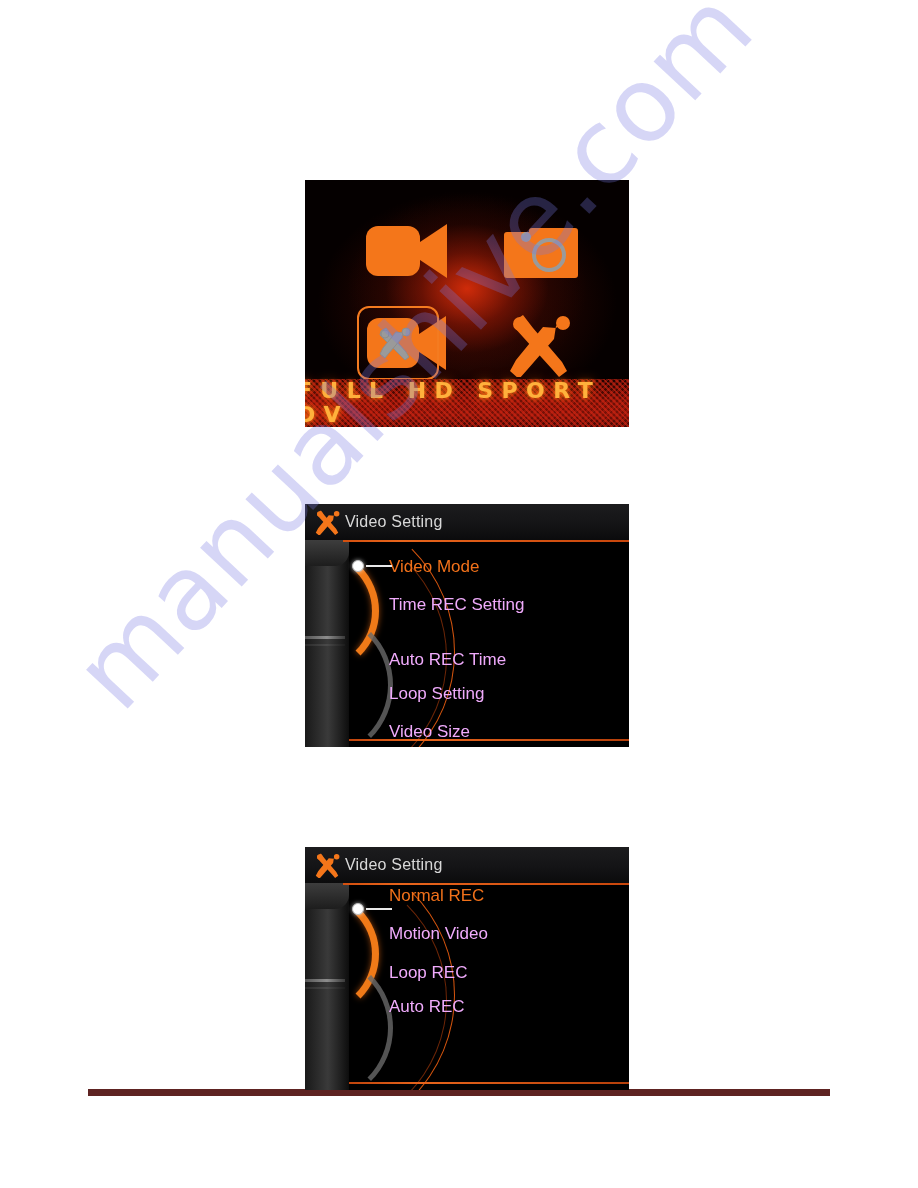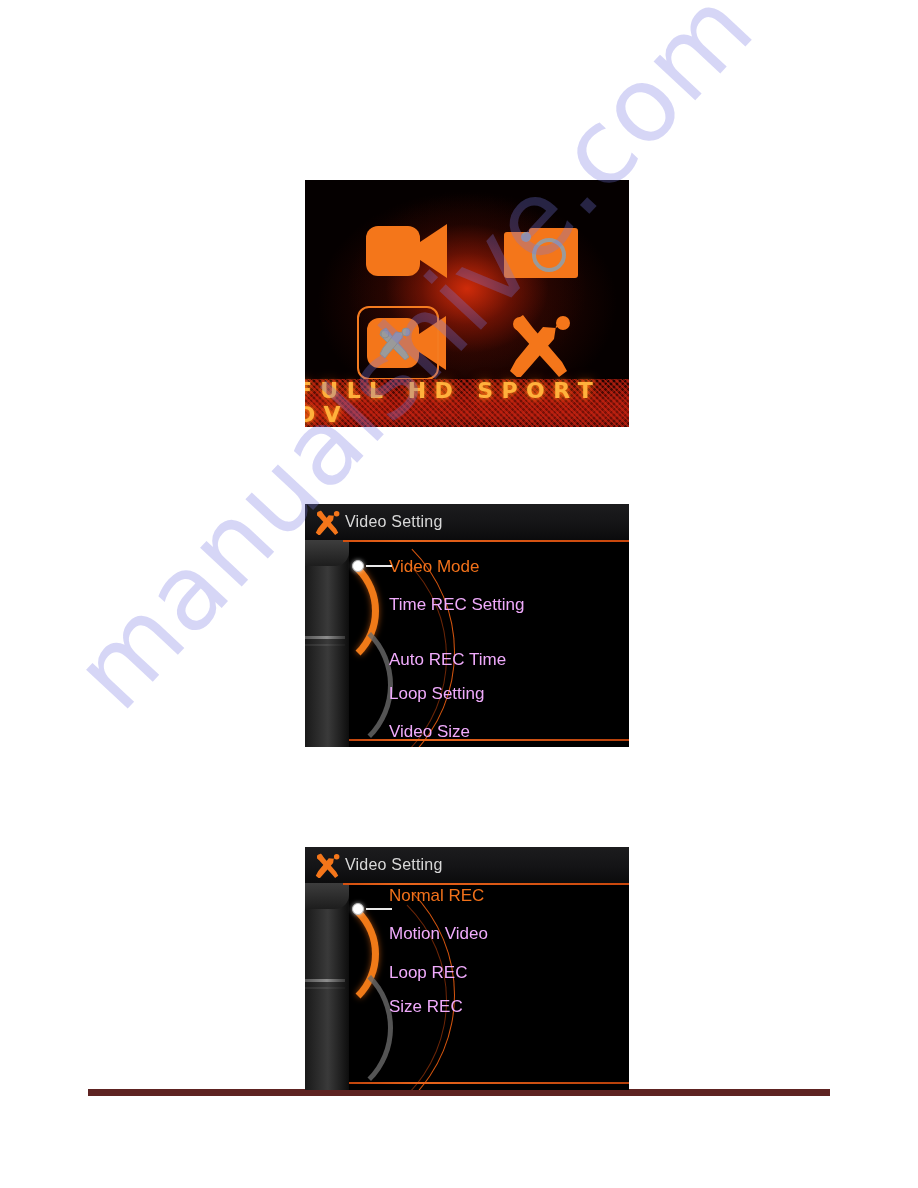--- a/index.html
+++ b/index.html
@@ -404,21 +404,21 @@
 
     <div class="marker">
       <span class="marker-dot"></span>
       <span class="marker-line"></span>
     </div>
 
     <div class="menu-list">
       <div class="menu-item selected" style="">Normal REC</div>
       <div class="menu-item" style="margin-top:21px">Motion Video</div>
       <div class="menu-item" style="margin-top:22px">Loop REC</div>
-      <div class="menu-item" style="margin-top:17px">Size REC</div>
+      <div class="menu-item" style="margin-top:17px">Auto REC</div>
     </div>
   </div>
   <div class="menu-bottom-rule"></div>
 </div>
 
 <div id="page-bottom-rule"></div>
 
 <div class="watermark">
   <div class="watermark-text">manualshive.com</div>
 </div>

